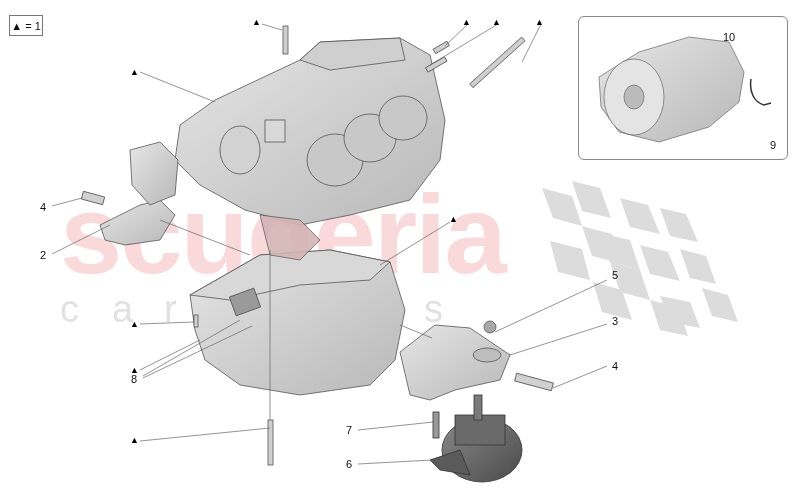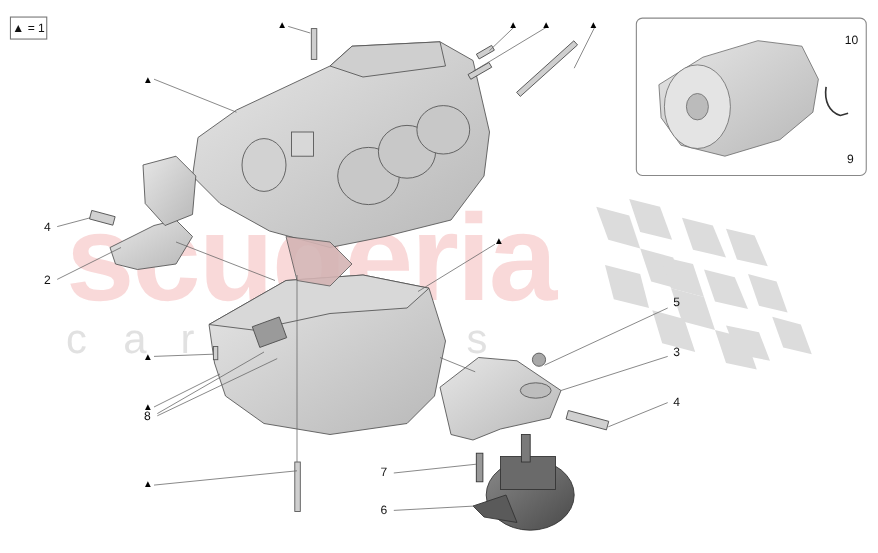--- a/index.html
+++ b/index.html
@@ -147,21 +147,21 @@
   <div class="legend-box">▲ = 1</div>
 
   <div class="callout" style="left:40px;top:202px">4</div>
   <div class="callout" style="left:40px;top:250px">2</div>
   <div class="callout" style="left:131px;top:374px">8</div>
   <div class="callout" style="left:612px;top:270px">5</div>
   <div class="callout" style="left:612px;top:316px">3</div>
   <div class="callout" style="left:612px;top:361px">4</div>
   <div class="callout" style="left:346px;top:425px">7</div>
   <div class="callout" style="left:346px;top:459px">6</div>
-  <div class="callout" style="left:768px;top:32px">10</div>
+  <div class="callout" style="left:723px;top:32px">10</div>
   <div class="callout" style="left:770px;top:140px">9</div>
 
   <div class="tri" style="left:252px;top:18px">▲</div>
   <div class="tri" style="left:462px;top:18px">▲</div>
   <div class="tri" style="left:492px;top:18px">▲</div>
   <div class="tri" style="left:535px;top:18px">▲</div>
   <div class="tri" style="left:130px;top:68px">▲</div>
   <div class="tri" style="left:449px;top:215px">▲</div>
   <div class="tri" style="left:130px;top:320px">▲</div>
   <div class="tri" style="left:130px;top:366px">▲</div>

